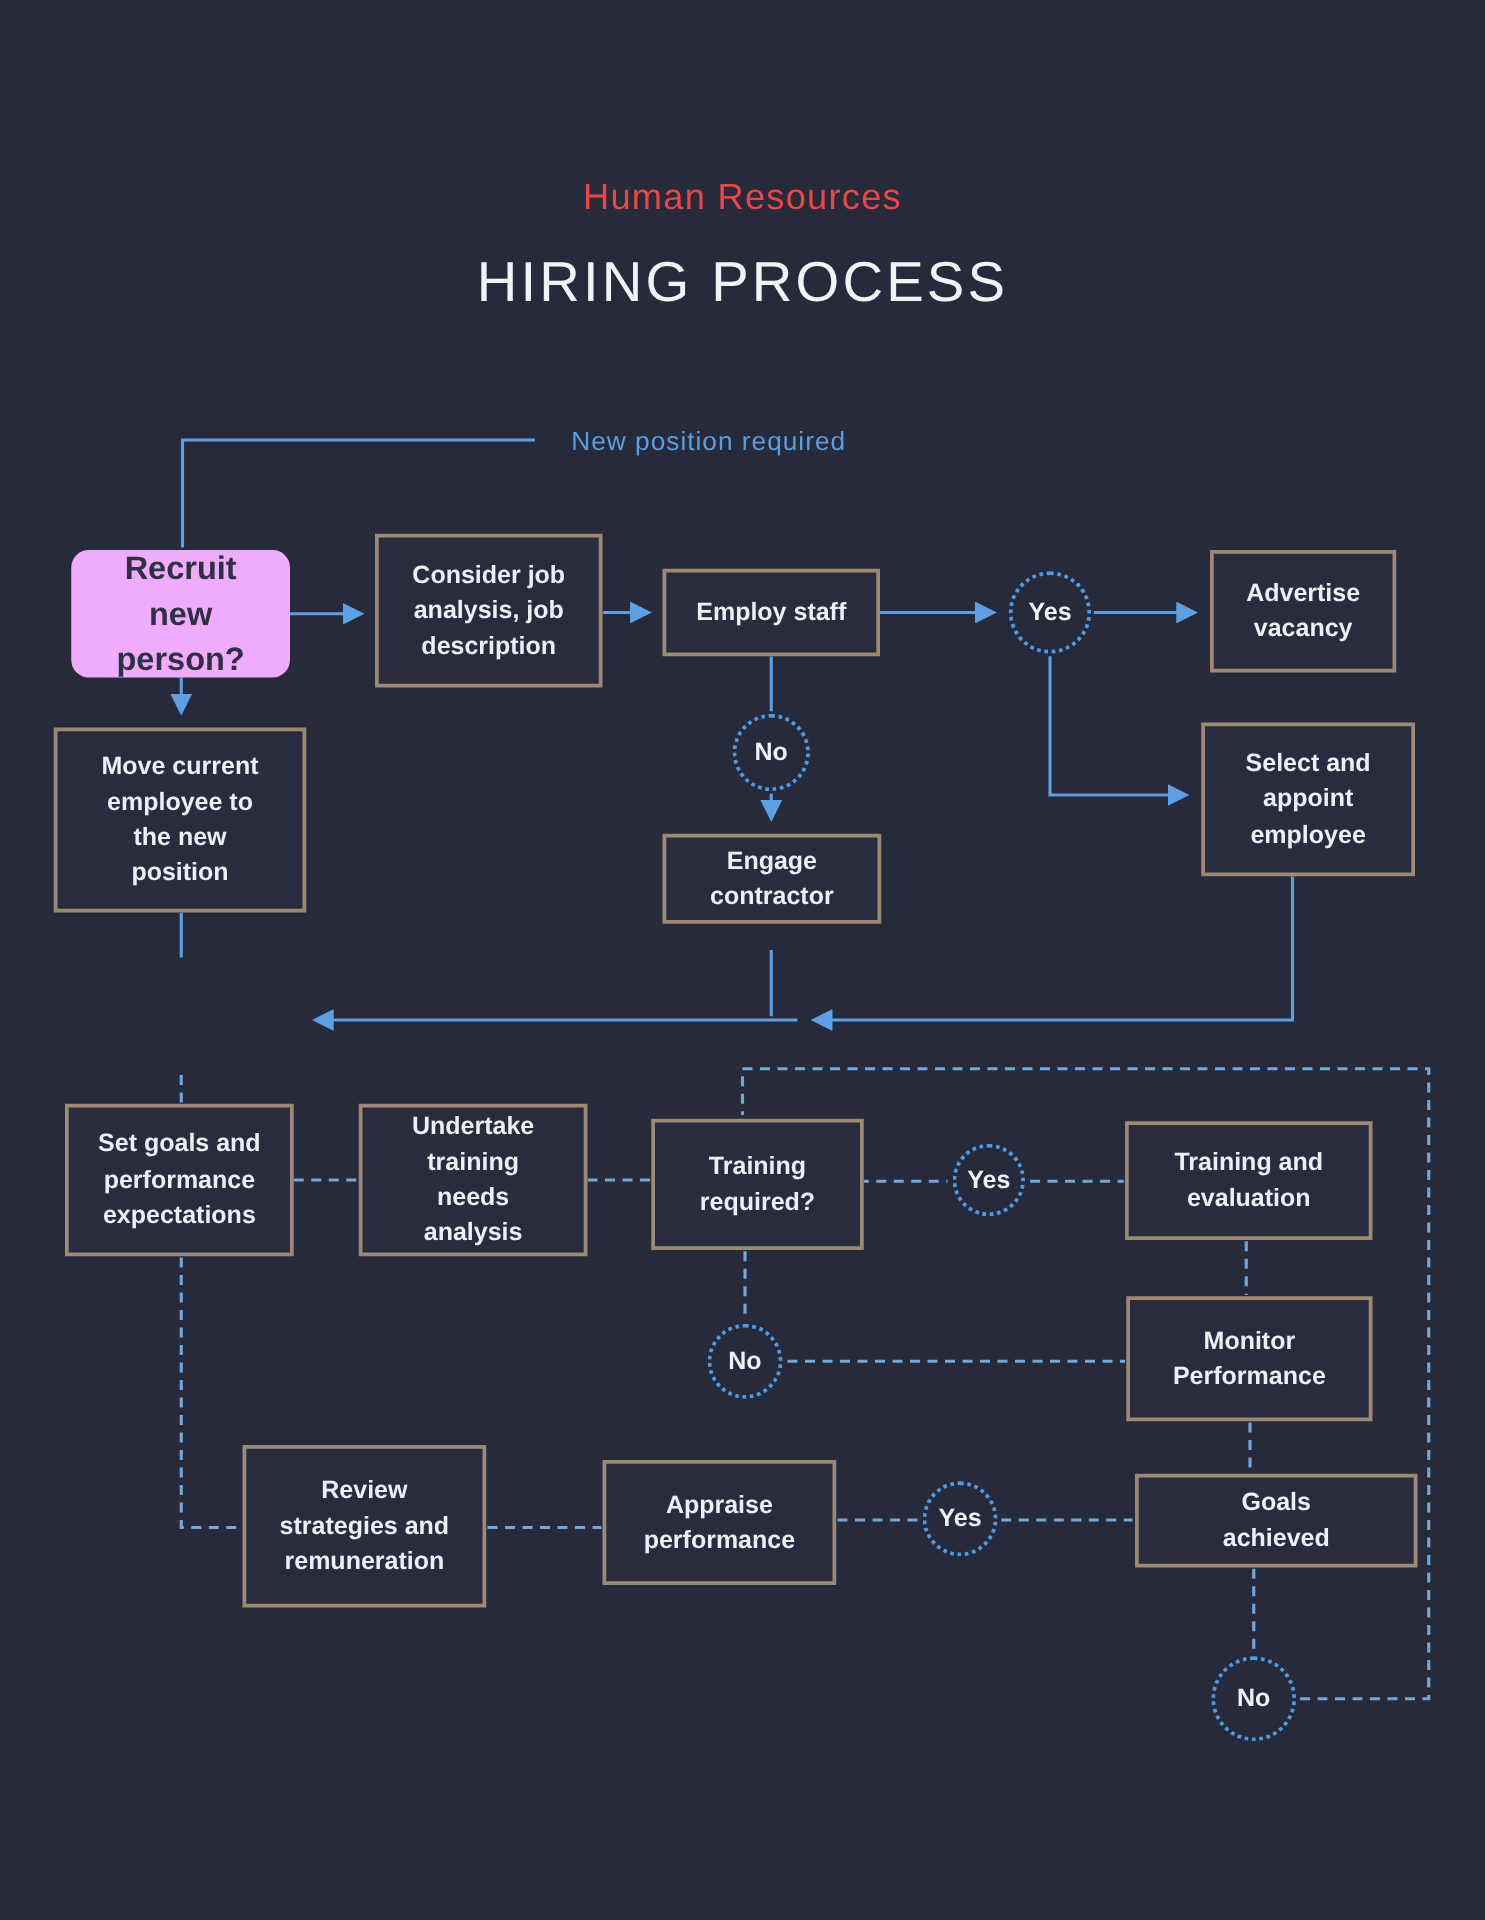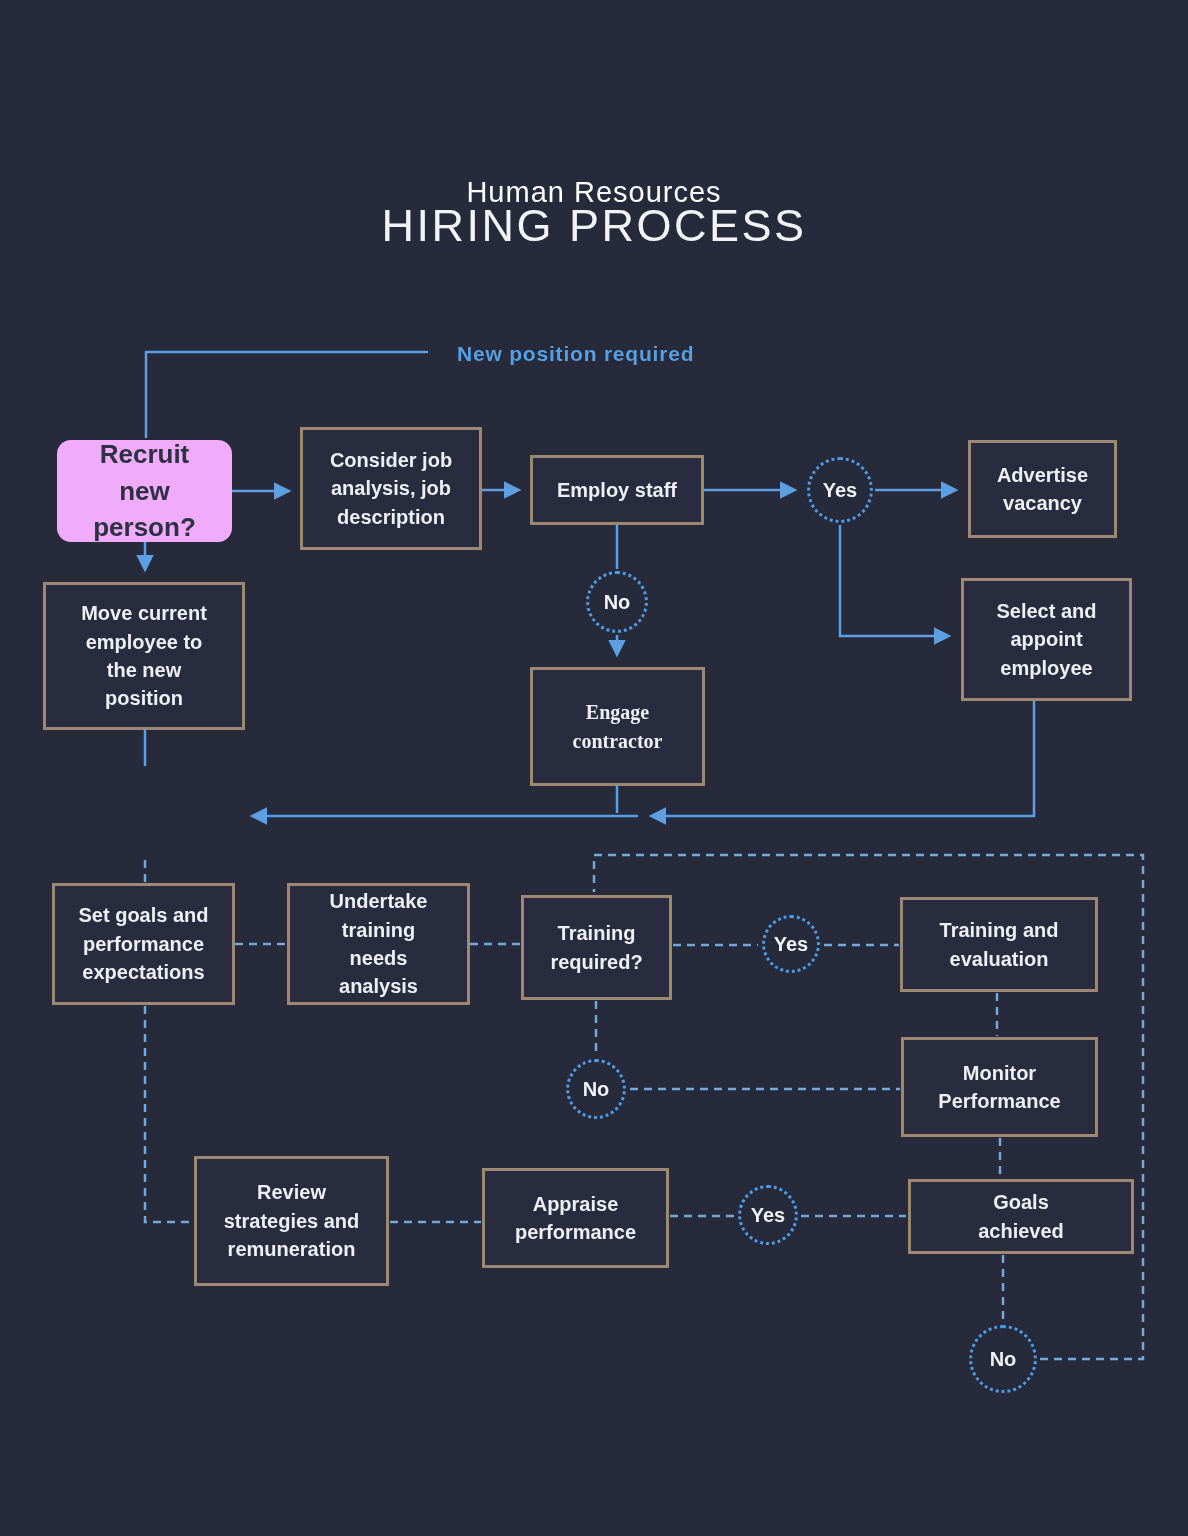--- a/index.html
+++ b/index.html
@@ -7,32 +7,31 @@
     position:relative;
     width:1188px;height:1536px;
     background:#262a3a;
     font-family:"Liberation Sans", sans-serif;
     overflow:hidden;
     margin:0 auto;
   }
   
   .subtitle{
     position:absolute;left:0;top:142px;width:100%;
-    text-align:center;color:#ffffff;font-size:29px;font-weight:500;
+    text-align:center;color:#ef4444;font-size:29px;font-weight:500;
     letter-spacing:1px;
-    margin-top:34px;
   }
   .heading{
     position:absolute;left:0;top:200px;width:100%;
     text-align:center;color:#f2f3f5;font-size:45px;font-weight:500;
     letter-spacing:2.5px;
   }
   .flow-label{
     position:absolute;left:457px;top:342px;
-    color:#579fe3;font-size:21px;font-weight:700;letter-spacing:0.8px;
+    color:#579fe3;font-size:21px;font-weight:400;letter-spacing:0.8px;
   }
   
   svg.connectors{position:absolute;left:0;top:0;z-index:0;}
   .solid{stroke:#5c9fe2;stroke-width:2.5;fill:none;}
   .dashed{stroke:#74a7da;stroke-width:2.5;fill:none;stroke-dasharray:8 6;}
   
   .node{
     position:absolute;z-index:1;box-sizing:border-box;
     display:flex;align-items:center;justify-content:center;
     text-align:center;
@@ -54,25 +53,25 @@
     border:3px dotted #4e9be6;border-radius:50%;
     background:#262a3a;color:#f0f2f5;font-size:20px;font-weight:600;
   }
   
   .n-recruit{left:57px;top:440px;width:175px;height:102px;}
   .n-consider{left:300px;top:427px;width:182px;height:123px;}
   .n-employ{left:530px;top:455px;width:174px;height:70px;}
   .n-advertise{left:968px;top:440px;width:149px;height:98px;}
   .n-select{left:961px;top:578px;width:171px;height:123px;}
   .n-move{left:43px;top:582px;width:202px;height:148px;padding:8px 30px;}
-  .n-engage{left:530px;top:667px;width:175px;height:119px;font-family:Liberation Serif, serif;}
+  .n-engage{left:530px;top:667px;width:175px;height:72px;}
   .n-induction{left:52px;top:768px;width:185px;height:92px;}
   .n-setgoals{left:52px;top:883px;width:183px;height:122px;}
   .n-undertake{left:287px;top:883px;width:183px;height:122px;padding:0 30px;}
-  .n-trainreq{left:521px;top:895px;width:151px;height:105px;}
+  .n-trainreq{left:521px;top:895px;width:170px;height:105px;}
   .n-traineval{left:900px;top:897px;width:198px;height:95px;}
   .n-monitor{left:901px;top:1037px;width:197px;height:100px;}
   .n-review{left:194px;top:1156px;width:195px;height:130px;}
   .n-appraise{left:482px;top:1168px;width:187px;height:100px;}
   .n-goals{left:908px;top:1179px;width:226px;height:75px;padding:8px 48px;}
   .d-yes-top{left:807px;top:457px;width:66px;height:66px;}
   .d-no-top{left:586px;top:571px;width:62px;height:62px;}
   .d-yes-mid{left:762px;top:915px;width:58px;height:58px;}
   .d-no-mid{left:566px;top:1059px;width:60px;height:60px;}
   .d-yes-bot{left:738px;top:1185px;width:60px;height:60px;}

